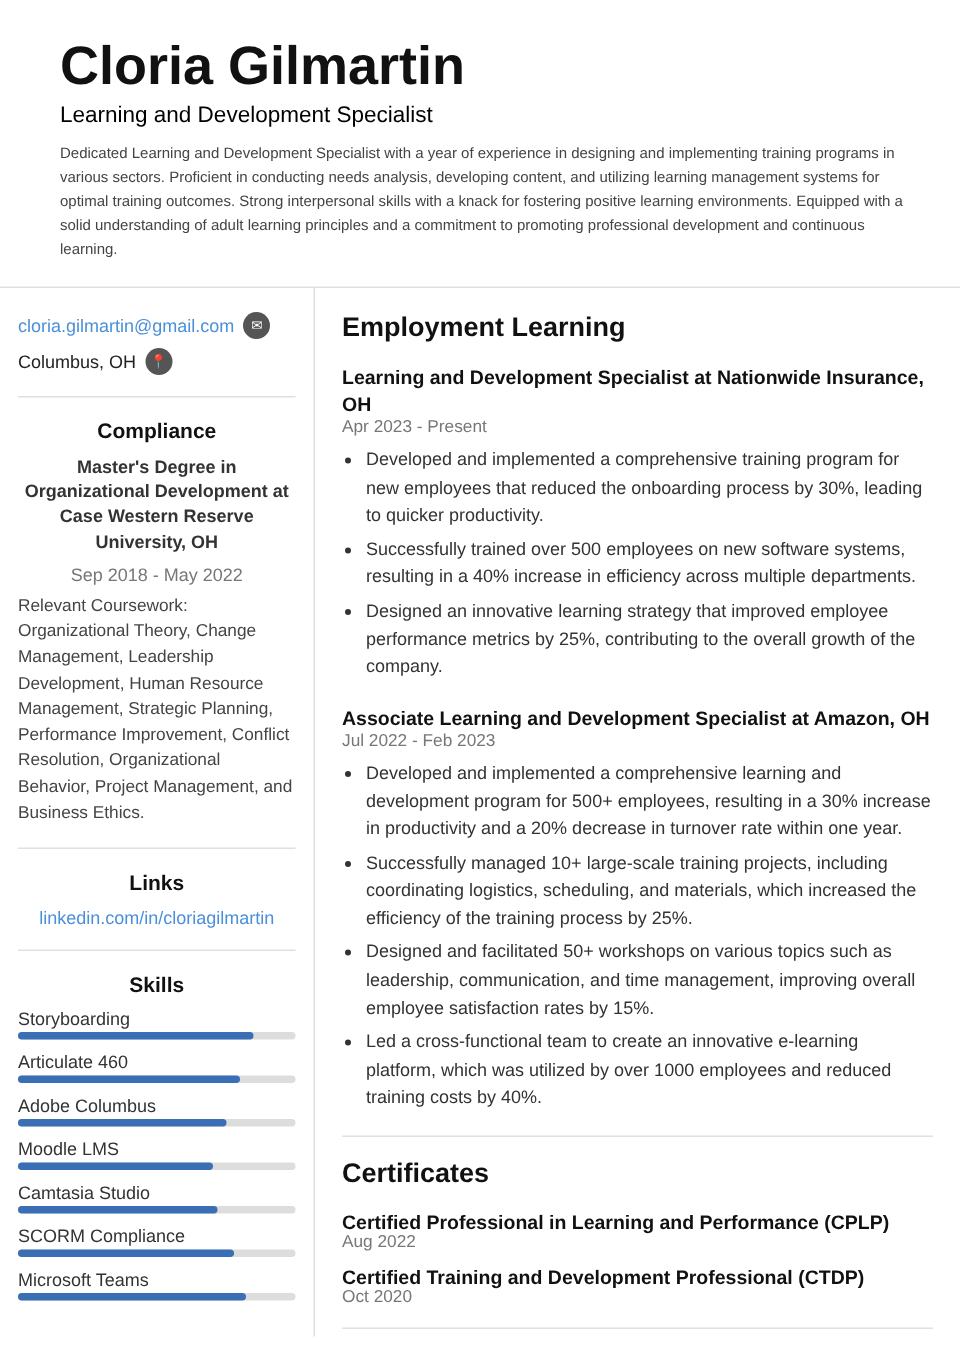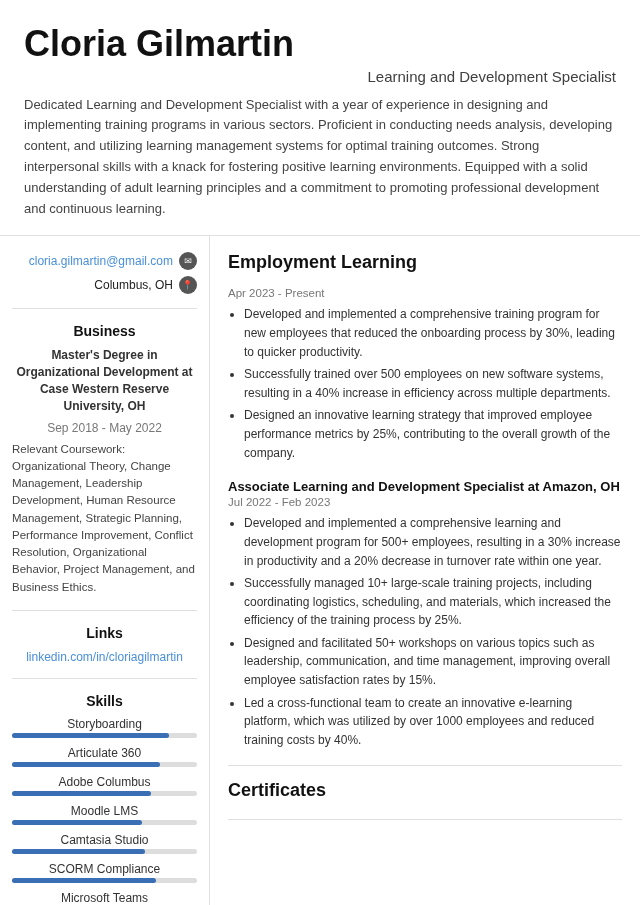--- a/index.html
+++ b/index.html
@@ -7,37 +7,36 @@
       font-family: Arial, sans-serif;
       font-size: 13px;
       color: #222;
       background: #fff;
       width: 640px;
       min-height: 905px;
     }
 
     
     .header {
-      padding: 24px 24px 16px 24px;
+      padding: 24px 24px 16px 40px;
       border-bottom: 1px solid #e0e0e0;
     }
     .header h1 {
       font-size: 36px;
       font-weight: 700;
       color: #111;
       line-height: 1.1;
     }
     .header .subtitle {
       font-size: 15px;
-      color: #404040;
+      color: #000000;
       margin-top: 4px;
-      text-align: right;
     }
     .header .summary {
-      font-size: 13px;
+      font-size: 10px;
       color: #444;
       margin-top: 10px;
       line-height: 1.6;
     }
 
     
     .main-layout {
       display: flex;
       align-items: flex-start;
     }
@@ -47,21 +46,21 @@
       width: 210px;
       min-width: 210px;
       border-right: 1px solid #e0e0e0;
       padding: 16px 12px;
     }
 
     
     .contact-item {
       display: flex;
       align-items: center;
-      justify-content: flex-end;
+      justify-content: flex-start;
       gap: 6px;
       margin-bottom: 6px;
       font-size: 12px;
     }
     .contact-item a {
       color: #4a90d9;
       text-decoration: none;
     }
     .contact-icon {
       width: 18px;
@@ -123,21 +122,21 @@
       text-align: right;
     }
 
     
     .skills-section {}
     .skill-item {
       margin-bottom: 8px;
     }
     .skill-label {
       font-size: 12px;
-      text-align: center;
+      text-align: left;
       color: #333;
       margin-bottom: 2px;
     }
     .skill-bar-bg {
       height: 5px;
       background: #ddd;
       border-radius: 3px;
     }
     .skill-bar-fill {
       height: 5px;
@@ -222,21 +221,21 @@
       </div>
       <div class="contact-item">
         <span>Columbus, OH</span>
         <div class="contact-icon">📍</div>
       </div>
     </div>
 
     <hr class="section-divider">
 
     <div>
-      <div class="left-section-title">Business</div>
+      <div class="left-section-title">Compliance</div>
       <div class="edu-block">
         <div class="degree">Master's Degree in Organizational Development at Case Western Reserve University, OH</div>
         <div class="date-range">Sep 2018 - May 2022</div>
         <div class="coursework">
           <span>Relevant Coursework:</span>
           <span>Organizational Theory, Change Management, Leadership Development, Human Resource Management, Strategic Planning, Performance Improvement, Conflict Resolution, Organizational Behavior, Project Management, and Business Ethics.</span>
         </div>
       </div>
     </div>
 
@@ -252,21 +251,21 @@
     <div class="skills-section">
       <div class="left-section-title">Skills</div>
       <div id="skills-container">
           <div class="skill-item">
       <div class="skill-label">Storyboarding</div>
       <div class="skill-bar-bg">
         <div class="skill-bar-fill" style="width:85%"></div>
       </div>
     </div>
           <div class="skill-item">
-      <div class="skill-label">Articulate 360</div>
+      <div class="skill-label">Articulate 460</div>
       <div class="skill-bar-bg">
         <div class="skill-bar-fill" style="width:80%"></div>
       </div>
     </div>
           <div class="skill-item">
       <div class="skill-label">Adobe Columbus</div>
       <div class="skill-bar-bg">
         <div class="skill-bar-fill" style="width:75%"></div>
       </div>
     </div>
@@ -298,20 +297,21 @@
     </div>
 
   </div>
 
   <div class="right-col">
 
     <div>
       <div class="right-section-title">Employment Learning</div>
       <div id="jobs-container">
           <div class="job-block">
+      <div class="job-title">Learning and Development Specialist at Nationwide Insurance, OH</div>
       <div class="job-date">Apr 2023 - Present</div>
       <ul class="job-bullets">
               <li>Developed and implemented a comprehensive training program for new employees that reduced the onboarding process by 30%, leading to quicker productivity.</li>
               <li>Successfully trained over 500 employees on new software systems, resulting in a 40% increase in efficiency across multiple departments.</li>
               <li>Designed an innovative learning strategy that improved employee performance metrics by 25%, contributing to the overall growth of the company.</li>
             </ul>
     </div>
           <div class="job-block">
       <div class="job-title">Associate Learning and Development Specialist at Amazon, OH</div>
       <div class="job-date">Jul 2022 - Feb 2023</div>
@@ -322,19 +322,29 @@
               <li>Led a cross-functional team to create an innovative e-learning platform, which was utilized by over 1000 employees and reduced training costs by 40%.</li>
             </ul>
     </div>
         </div>
     </div>
 
     <hr class="right-section-divider">
 
     <div>
       <div class="right-section-title">Certificates</div>
+      <div id="certs-container">
+          <div class="cert-block">
+      <div class="cert-title">Certified Professional in Learning and Performance (CPLP)</div>
+      <div class="cert-date">Aug 2022</div>
+    </div>
+          <div class="cert-block">
+      <div class="cert-title">Certified Training and Development Professional (CTDP)</div>
+      <div class="cert-date">Oct 2020</div>
+    </div>
+        </div>
     </div>
 
     <hr class="right-section-divider">
 
   </div>
 
 </div>
 
 </body></html>

